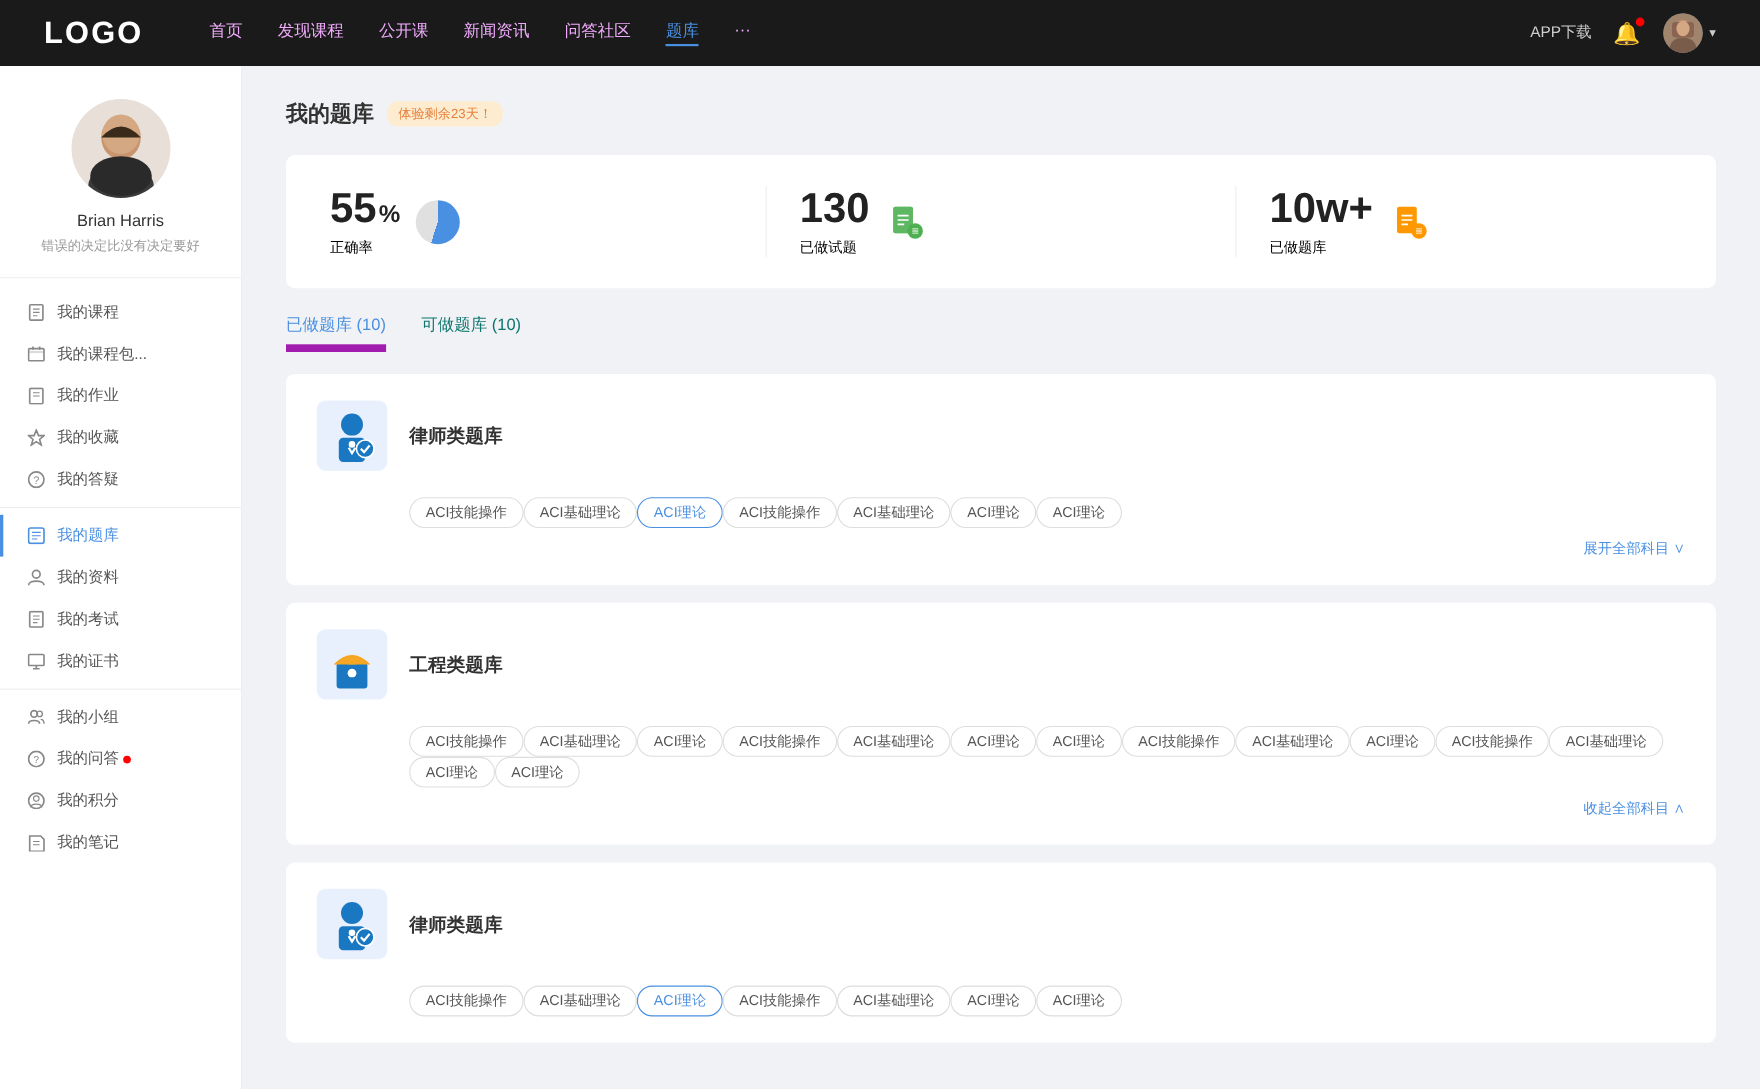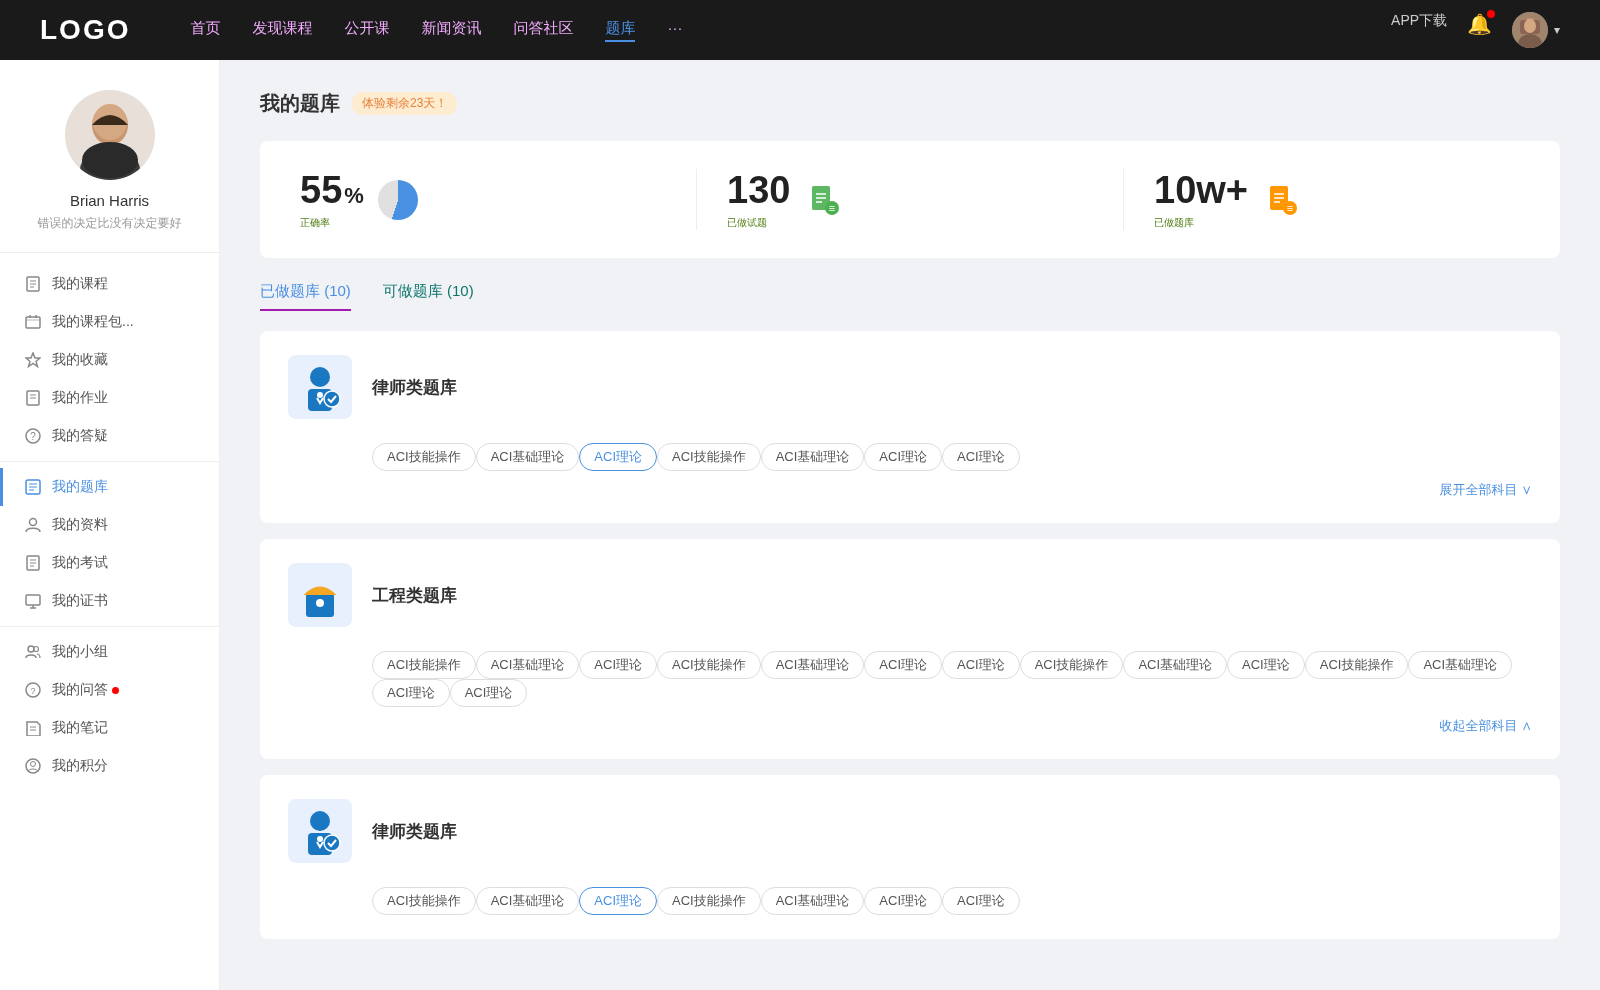--- a/index.html
+++ b/index.html
@@ -34,20 +34,21 @@
       font-size: 15px;
       cursor: pointer;
     }
     .navbar-nav a.active {
       color: #4a90e2;
       border-bottom: 2px solid #4a90e2;
       padding-bottom: 2px;
     }
     .navbar-right {
       display: flex;
+      align-items: center;
       gap: 20px;
       color: white;
       font-size: 14px;
     }
     .app-download { color: #ccc; cursor: pointer; font-size: 14px; }
     .bell-icon {
       position: relative;
       cursor: pointer;
       font-size: 20px;
       color: #ccc;
@@ -214,22 +215,22 @@
       font-size: 38px;
       font-weight: 700;
       color: #222;
     }
     .stat-unit {
       font-size: 22px;
       font-weight: 600;
       color: #222;
     }
     .stat-label {
-      font-size: 10px;
-      color: #4d7c0f;
+      font-size: 13px;
+      color: #000000;
       margin-top: 4px;
     }
     .stat-icon {
       width: 40px; height: 40px;
       display: flex; align-items: center; justify-content: center;
       font-size: 24px;
     }
 
     
     .tabs-bar {
@@ -238,21 +239,21 @@
       margin-bottom: 20px;
     }
     .tab-item {
       font-size: 15px;
       color: #0f766e;
       cursor: pointer;
       padding-bottom: 8px;
     }
     .tab-item.active {
       color: #4a90e2;
-      border-bottom: 2px solid #a21caf;
+      border-bottom: 7px solid #a21caf;
       font-weight: 500;
     }
 
     
     .bank-card {
       background: white;
       border-radius: 8px;
       padding: 24px 28px;
       margin-bottom: 16px;
     }
@@ -389,35 +390,35 @@
               <line x1="5" y1="1" x2="5" y2="4" stroke="currentColor" stroke-width="1.5"></line>
               <line x1="11" y1="1" x2="11" y2="4" stroke="currentColor" stroke-width="1.5"></line>
             </svg>
         </span>
         <span>我的课程包...</span>
       </div>
 
       <div class="sidebar-item">
         <span class="sidebar-item-icon">
           <svg width="16" height="16" viewBox="0 0 16 16">
-              <polygon points="8,1 10,6 15,6 11,9.5 12.5,14.5 8,11.5 3.5,14.5 5,9.5 1,6 6,6" fill="none" stroke="currentColor" stroke-width="1.5"></polygon>
-            </svg>
-        </span>
-        <span>我的收藏</span>
-      </div>
-
-      <div class="sidebar-item">
-        <span class="sidebar-item-icon">
-          <svg width="16" height="16" viewBox="0 0 16 16">
               <rect x="2" y="1" width="12" height="14" rx="1" fill="none" stroke="currentColor" stroke-width="1.5"></rect>
               <line x1="5" y1="5" x2="11" y2="5" stroke="currentColor" stroke-width="1"></line>
               <line x1="5" y1="8" x2="11" y2="8" stroke="currentColor" stroke-width="1"></line>
             </svg>
         </span>
         <span>我的作业</span>
+      </div>
+
+      <div class="sidebar-item">
+        <span class="sidebar-item-icon">
+          <svg width="16" height="16" viewBox="0 0 16 16">
+              <polygon points="8,1 10,6 15,6 11,9.5 12.5,14.5 8,11.5 3.5,14.5 5,9.5 1,6 6,6" fill="none" stroke="currentColor" stroke-width="1.5"></polygon>
+            </svg>
+        </span>
+        <span>我的收藏</span>
       </div>
 
       <div class="sidebar-item">
         <span class="sidebar-item-icon">
           <svg width="16" height="16" viewBox="0 0 16 16">
               <circle cx="8" cy="8" r="7" fill="none" stroke="currentColor" stroke-width="1.5"></circle>
               <text x="8" y="12" text-anchor="middle" font-size="10" fill="currentColor">?</text>
             </svg>
         </span>
         <span>我的答疑</span>
@@ -492,37 +493,37 @@
               <text x="8" y="12" text-anchor="middle" font-size="9" fill="currentColor">?</text>
             </svg>
         </span>
         <span>我的问答</span>
         <span class="red-dot"></span>
       </div>
 
       <div class="sidebar-item">
         <span class="sidebar-item-icon">
           <svg width="16" height="16" viewBox="0 0 16 16">
+              <circle cx="8" cy="8" r="7" fill="none" stroke="currentColor" stroke-width="1.5"></circle>
+              <circle cx="8" cy="6" r="2.5" fill="none" stroke="currentColor" stroke-width="1"></circle>
+              <path d="M3 14 C3 10 13 10 13 14" fill="none" stroke="currentColor" stroke-width="1"></path>
+            </svg>
+        </span>
+        <span>我的积分</span>
+      </div>
+
+      <div class="sidebar-item">
+        <span class="sidebar-item-icon">
+          <svg width="16" height="16" viewBox="0 0 16 16">
               <path d="M2 2 h10 l3 3 v11 H2 z" fill="none" stroke="currentColor" stroke-width="1.5"></path>
               <line x1="5" y1="7" x2="11" y2="7" stroke="currentColor" stroke-width="1"></line>
               <line x1="5" y1="10" x2="11" y2="10" stroke="currentColor" stroke-width="1"></line>
             </svg>
         </span>
         <span>我的笔记</span>
-      </div>
-
-      <div class="sidebar-item">
-        <span class="sidebar-item-icon">
-          <svg width="16" height="16" viewBox="0 0 16 16">
-              <circle cx="8" cy="8" r="7" fill="none" stroke="currentColor" stroke-width="1.5"></circle>
-              <circle cx="8" cy="6" r="2.5" fill="none" stroke="currentColor" stroke-width="1"></circle>
-              <path d="M3 14 C3 10 13 10 13 14" fill="none" stroke="currentColor" stroke-width="1"></path>
-            </svg>
-        </span>
-        <span>我的积分</span>
       </div>
 
     </div>
   </aside>
 
   <main class="content">
 
     <div class="page-header">
       <span class="page-title-text">我的题库</span>
       <span class="trial-badge">体验剩余23天！</span>

